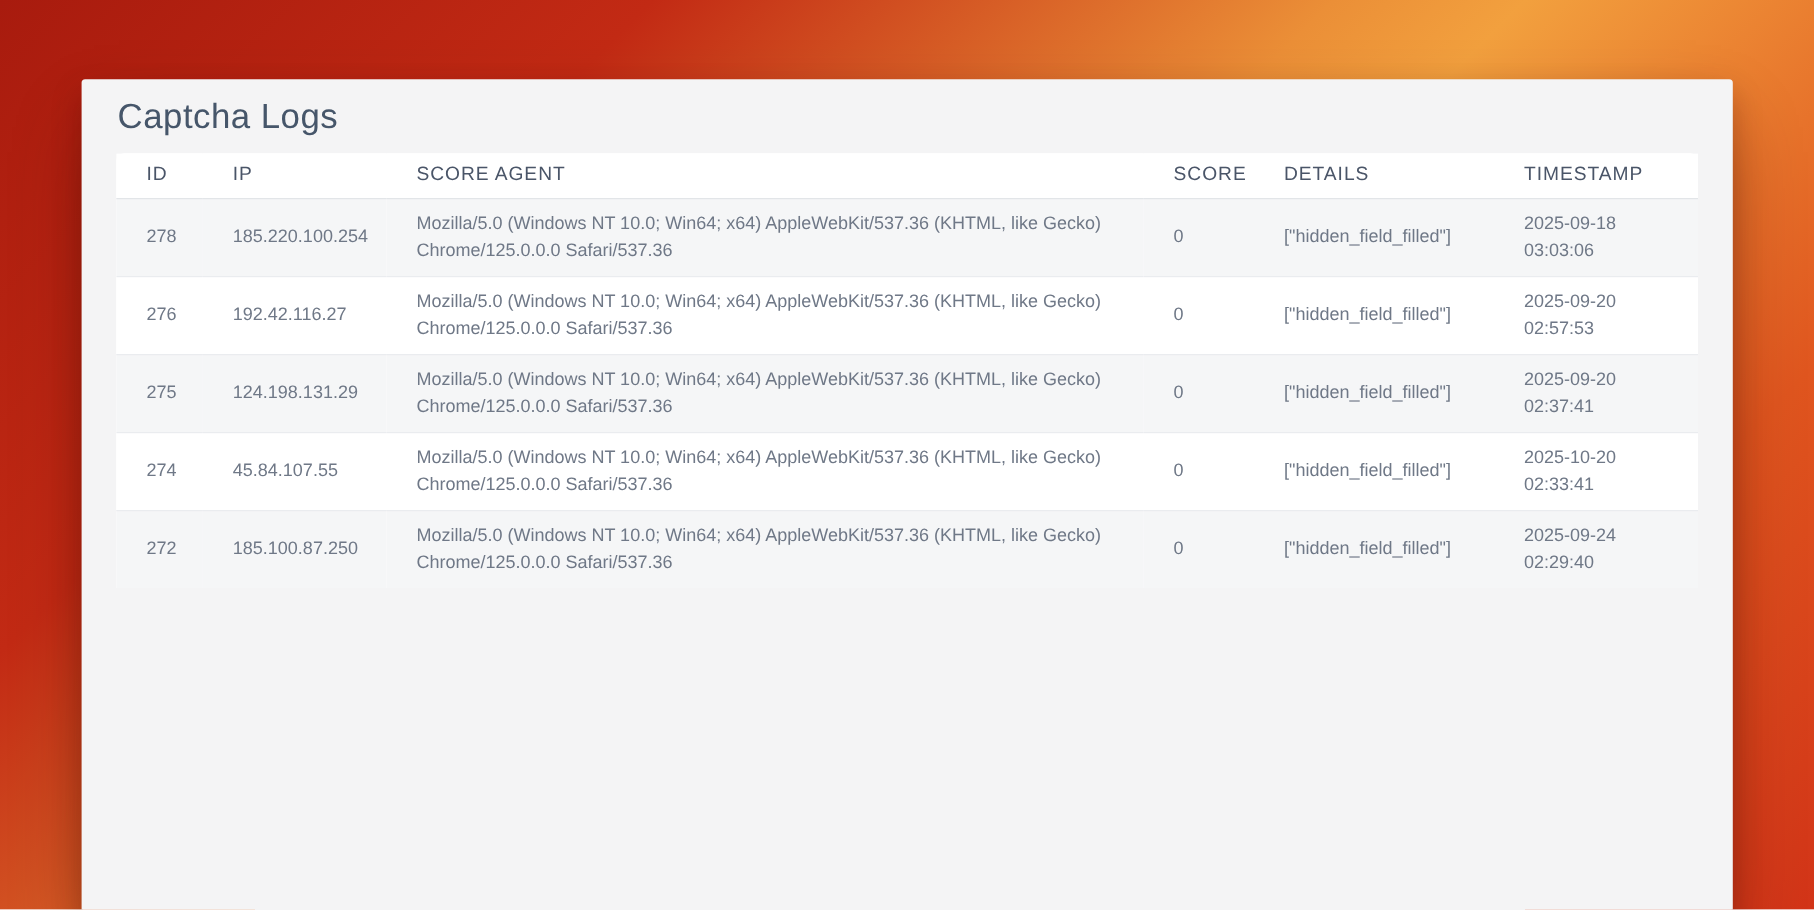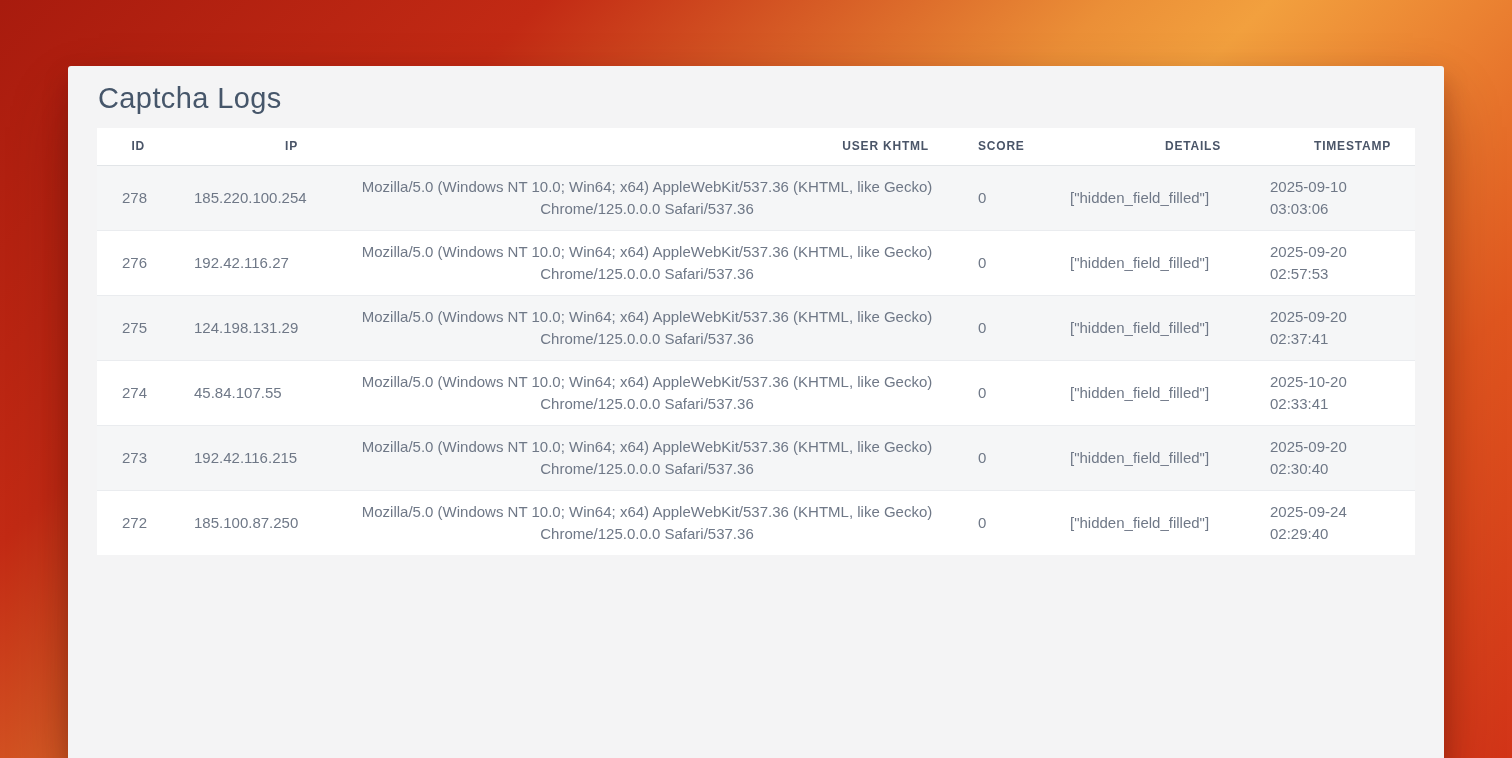--- a/index.html
+++ b/index.html
@@ -55,41 +55,41 @@
     border-radius: 6px 6px 0 0;
   }
   col.c-id        { width: 72px;  }
   col.c-ip        { width: 153px; }
   col.c-ua        { width: 631px; }
   col.c-score     { width: 92px;  }
   col.c-details   { width: 200px; }
   col.c-timestamp { width: 170px; }
   thead th {
     height: 37px;
-    text-align: right;
+    text-align: left;
     vertical-align: middle;
-    font-size: 12px;
-    font-weight: bold;
+    font-size: 16px;
+    font-weight: normal;
     letter-spacing: 0.8px;
     color: #4a5568;
     padding: 0 24px 0 25px;
     border-bottom: 1px solid #e2e5e8;
     background: #ffffff;
   }
   tbody td {
     height: 64px;
     vertical-align: middle;
     font-size: 15px;
     line-height: 22px;
     color: #6f7887;
     padding: 10px 24px 10px 25px;
     border-bottom: 1px solid #eaecef;
     background: transparent;
   }
-  tbody td.c-ua { padding-right: 6px; text-align: center; }
+  tbody td.c-ua { padding-right: 6px; }
   tbody td.nowrap { white-space: nowrap; margin-top: 24px; }
   tbody tr:nth-child(odd) { background: #f5f6f7; }
   tbody tr:nth-child(even) { background: #ffffff; }
   tbody tr:last-child td { border-bottom: none; }
 </style>
 </head>
 <body>
 
 <div class="bg">
   <div class="card">
@@ -101,34 +101,34 @@
             <col class="c-ip">
             <col class="c-ua">
           <col class="c-score">
             <col class="c-details">
             <col class="c-timestamp">
         </colgroup>
         <thead>
           <tr id="header-row">
               <th class="c-id">ID</th>
               <th class="c-ip">IP</th>
-              <th class="c-ua">USER KHTML</th>
+              <th class="c-ua">SCORE AGENT</th>
               <th class="c-score">SCORE</th>
               <th class="c-details">DETAILS</th>
               <th class="c-timestamp">TIMESTAMP</th>
             </tr>
         </thead>
         <tbody id="body-rows">
             <tr>
               <td class="c-id nowrap">278</td>
               <td class="c-ip nowrap">185.220.100.254</td>
               <td class="c-ua">Mozilla/5.0 (Windows NT 10.0; Win64; x64) AppleWebKit/537.36 (KHTML, like Gecko) Chrome/125.0.0.0 Safari/537.36</td>
               <td class="c-score nowrap">0</td>
               <td class="c-details nowrap">["hidden_field_filled"]</td>
-              <td class="c-timestamp">2025-09-10 03:03:06</td>
+              <td class="c-timestamp">2025-09-18 03:03:06</td>
             </tr>
             <tr>
               <td class="c-id nowrap">276</td>
               <td class="c-ip nowrap">192.42.116.27</td>
               <td class="c-ua">Mozilla/5.0 (Windows NT 10.0; Win64; x64) AppleWebKit/537.36 (KHTML, like Gecko) Chrome/125.0.0.0 Safari/537.36</td>
               <td class="c-score nowrap">0</td>
               <td class="c-details nowrap">["hidden_field_filled"]</td>
               <td class="c-timestamp">2025-09-20 02:57:53</td>
             </tr>
             <tr>
@@ -141,28 +141,20 @@
             </tr>
             <tr>
               <td class="c-id nowrap">274</td>
               <td class="c-ip nowrap">45.84.107.55</td>
               <td class="c-ua">Mozilla/5.0 (Windows NT 10.0; Win64; x64) AppleWebKit/537.36 (KHTML, like Gecko) Chrome/125.0.0.0 Safari/537.36</td>
               <td class="c-score nowrap">0</td>
               <td class="c-details nowrap">["hidden_field_filled"]</td>
               <td class="c-timestamp">2025-10-20 02:33:41</td>
             </tr>
             <tr>
-              <td class="c-id nowrap">273</td>
-              <td class="c-ip nowrap">192.42.116.215</td>
-              <td class="c-ua">Mozilla/5.0 (Windows NT 10.0; Win64; x64) AppleWebKit/537.36 (KHTML, like Gecko) Chrome/125.0.0.0 Safari/537.36</td>
-              <td class="c-score nowrap">0</td>
-              <td class="c-details nowrap">["hidden_field_filled"]</td>
-              <td class="c-timestamp">2025-09-20 02:30:40</td>
-            </tr>
-            <tr>
               <td class="c-id nowrap">272</td>
               <td class="c-ip nowrap">185.100.87.250</td>
               <td class="c-ua">Mozilla/5.0 (Windows NT 10.0; Win64; x64) AppleWebKit/537.36 (KHTML, like Gecko) Chrome/125.0.0.0 Safari/537.36</td>
               <td class="c-score nowrap">0</td>
               <td class="c-details nowrap">["hidden_field_filled"]</td>
               <td class="c-timestamp">2025-09-24 02:29:40</td>
             </tr>
           </tbody>
       </table>
     </div>

